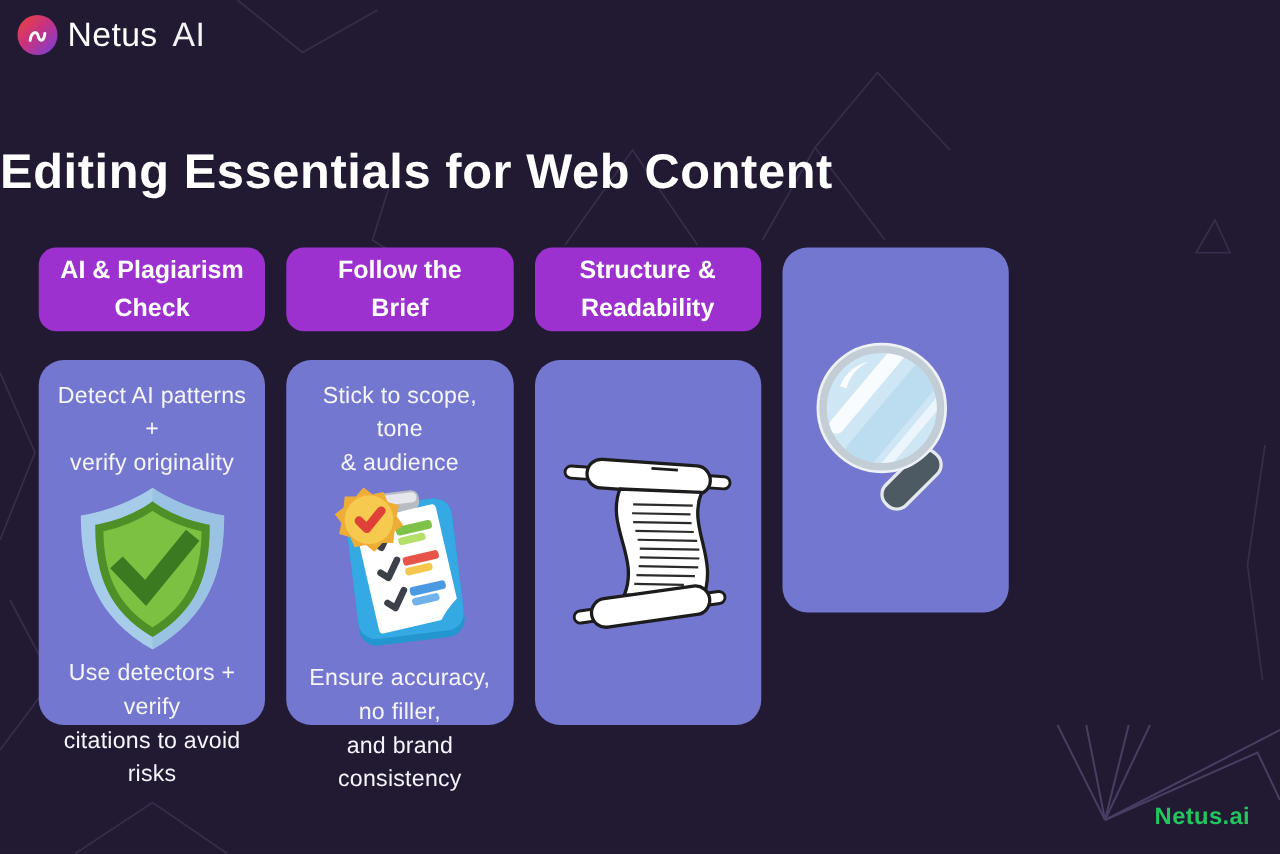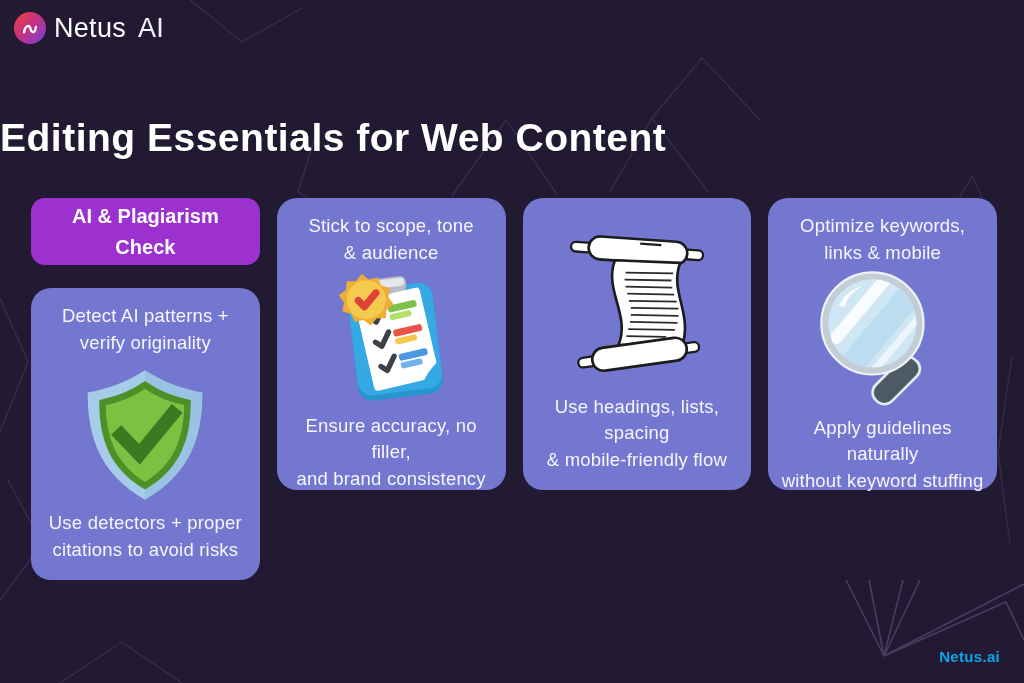--- a/index.html
+++ b/index.html
@@ -32,21 +32,21 @@
   .main-title {
     position: absolute; top: 86px; left: 0; right: 0;
     text-align: left;
     font-size: 39px; font-weight: 700; letter-spacing: 0.5px;
     color: #ffffff;
     text-shadow: 0 1px 0 rgba(0,0,0,.25);
     margin-top: 30px;
   }
   .columns {
     position: absolute; top: 198px; left: 31px;
-    width: 966px;
+    width: 776px;
     display: grid;
     grid-template-columns: repeat(4, 1fr);
     column-gap: 17px;
   }
   .col { display: flex; flex-direction: column; }
   .badge {
     height: 67px;
     background: #9c31cf;
     border-radius: 14px;
     display: flex; align-items: center; justify-content: center;
@@ -71,22 +71,22 @@
     white-space: pre-line;
     letter-spacing: 0.2px;
     font-weight: 400;
   }
   .icon-wrap {
     flex: 1;
     display: flex; align-items: center; justify-content: center;
   }
   .footer-brand {
     position: absolute; right: 24px; bottom: 18px;
-    font-size: 15px; font-weight: 700;
-    color: #0ea5e9; letter-spacing: 0.3px;
+    font-size: 19px; font-weight: 700;
+    color: #22c55e; letter-spacing: 0.3px;
   }
 </style>
 </head>
 <body>
 
 <svg class="mesh" width="1024" height="683" viewBox="0 0 1024 683" fill="none">
   <g stroke="#4a4066" stroke-width="1.4" opacity="0.5" fill="none">
     <path d="M318 128 L298 192 L370 238"></path>
     <path d="M452 196 L506 120 L558 196"></path>
     <path d="M610 192 L652 118 L708 192"></path>
@@ -128,26 +128,28 @@
       <div class="card-text">Detect AI patterns +
 verify originality</div>
       <div class="icon-wrap">
         <svg width="148" height="142" viewBox="0 0 160 150" fill="none">
           <path d="M80 6 C62 18, 38 27, 18 30 C18 80, 32 118, 80 146 C128 118, 142 80, 142 30 C122 27, 98 18, 80 6 Z" fill="#a6cce9"></path>
           <path d="M80 6 C98 18, 122 27, 142 30 C142 80, 128 118, 80 146 L80 6 Z" fill="#8fbbde" opacity="0.55"></path>
           <path d="M80 22 C67 31, 49 38, 34 41 C34 80, 45 110, 80 131 C115 110, 126 80, 126 41 C111 38, 93 31, 80 22 Z" fill="#7cc142" stroke="#4f8f28" stroke-width="7"></path>
           <path d="M54 76 L74 97 L110 53" stroke="#3c7a21" stroke-width="15" stroke-linecap="square" fill="none"></path>
         </svg>
       </div>
-      <div class="card-text">Use detectors + proper
+      <div class="card-text">Use detectors + verify
 citations to avoid risks</div>
     </div>
   </div>
 
   <div class="col">
+    <div class="badge">Follow the
+Brief</div>
     <div class="card">
       <div class="card-text">Stick to scope, tone
 &amp; audience</div>
       <div class="icon-wrap">
         <svg width="152" height="146" viewBox="0 0 170 165" fill="none">
           <g transform="rotate(-7 85 85)">
             <rect x="42" y="22" width="96" height="126" rx="16" fill="#2496cf"></rect>
             <rect x="42" y="22" width="96" height="120" rx="16" fill="#35a9e4"></rect>
             <rect x="70" y="12" width="40" height="18" rx="7" fill="#b9bcc4"></rect>
             <rect x="72" y="14" width="36" height="9" rx="4" fill="#e6e7ec"></rect>
@@ -171,20 +173,22 @@
             <path d="M48 38 L55 45 L68 29" stroke="#df4038" stroke-width="8" stroke-linecap="round" stroke-linejoin="round" fill="none"></path>
           </g>
         </svg>
       </div>
       <div class="card-text">Ensure accuracy, no filler,
 and brand consistency</div>
     </div>
   </div>
 
   <div class="col">
+    <div class="badge">Structure &amp;
+Readability</div>
     <div class="card">
       <div class="icon-wrap" style="order:2">
         <svg width="150" height="146" viewBox="0 0 170 165" fill="none" stroke-linejoin="round">
 
           <g transform="rotate(4 85 24)">
             <rect x="10" y="18" width="24" height="11" rx="5.5" fill="#fff" stroke="#1c1c1c" stroke-width="2.6"></rect>
             <rect x="136" y="18" width="24" height="11" rx="5.5" fill="#fff" stroke="#1c1c1c" stroke-width="2.6"></rect>
             <rect x="30" y="10" width="112" height="26" rx="13" fill="#fff" stroke="#1c1c1c" stroke-width="3"></rect>
             <path d="M88 15 L112 15" stroke="#1c1c1c" stroke-width="2.4"></path>
           </g>
@@ -203,48 +207,42 @@
             <path d="M73 120 L118 121"></path>
           </g>
 
           <g transform="rotate(-8 85 142)">
             <rect x="18" y="136" width="24" height="11" rx="5.5" fill="#fff" stroke="#1c1c1c" stroke-width="2.6"></rect>
             <rect x="132" y="136" width="24" height="11" rx="5.5" fill="#fff" stroke="#1c1c1c" stroke-width="2.6"></rect>
             <rect x="34" y="128" width="108" height="26" rx="13" fill="#fff" stroke="#1c1c1c" stroke-width="3"></rect>
           </g>
         </svg>
       </div>
-      <div class="card-text" style="order:3">Use headings, lists, spacing
-&amp; mobile-friendly flow</div>
-    </div>
-  </div>
-
-  <div class="col">
-    <div class="card">
-      <div class="card-text">Optimize keywords,
-links &amp; mobile</div>
+    </div>
+  </div>
+
+  <div class="col">
+    <div class="card">
       <div class="icon-wrap">
         <svg width="142" height="148" viewBox="0 0 160 168" fill="none">
           <g transform="rotate(45 112 112)">
             <rect x="99" y="104" width="26" height="64" rx="12" fill="#4e5a63" stroke="#e4e9ee" stroke-width="3"></rect>
           </g>
           <circle cx="68" cy="64" r="58" fill="#c3cdd6"></circle>
           <circle cx="68" cy="64" r="50" fill="#cfe6f4"></circle>
           <circle cx="68" cy="64" r="58" fill="none" stroke="#eef2f6" stroke-width="2.5"></circle>
           <g clip-path="url(#lensclip)">
             <clipPath id="lensclip">
                 <circle cx="68" cy="64" r="50"></circle>
               </clipPath>
             <rect x="40" y="-10" width="14" height="120" rx="7" fill="#ffffff" opacity="0.85" transform="rotate(40 68 64)"></rect>
             <rect x="66" y="-10" width="28" height="130" rx="10" fill="#b9dcef" opacity="0.9" transform="rotate(40 68 64)"></rect>
             <rect x="100" y="-10" width="8" height="130" rx="4" fill="#ffffff" opacity="0.6" transform="rotate(40 68 64)"></rect>
             <path d="M30 44 Q38 26 56 22 Q40 30 36 46 Z" fill="#ffffff" opacity="0.9"></path>
           </g>
         </svg>
       </div>
-      <div class="card-text">Apply guidelines naturally
-without keyword stuffing</div>
     </div>
   </div>
 
 </div>
 
 <div class="footer-brand">Netus.ai</div>
 
 </body></html>

